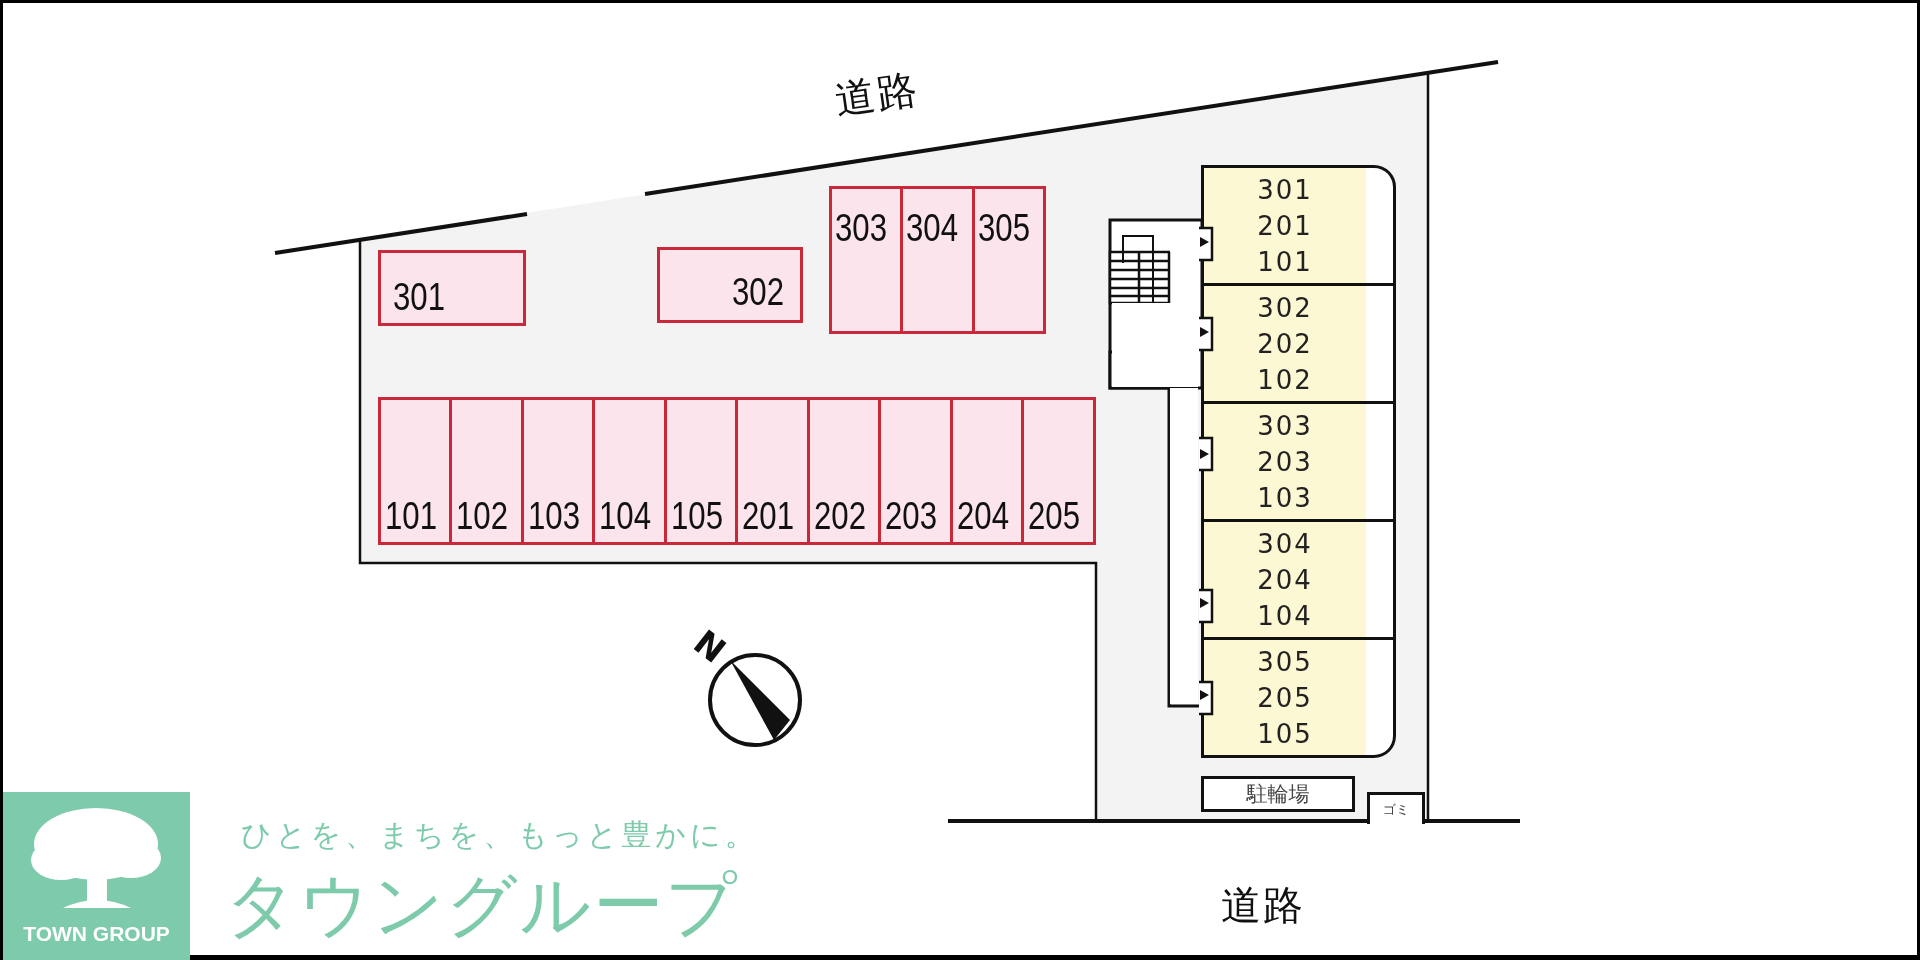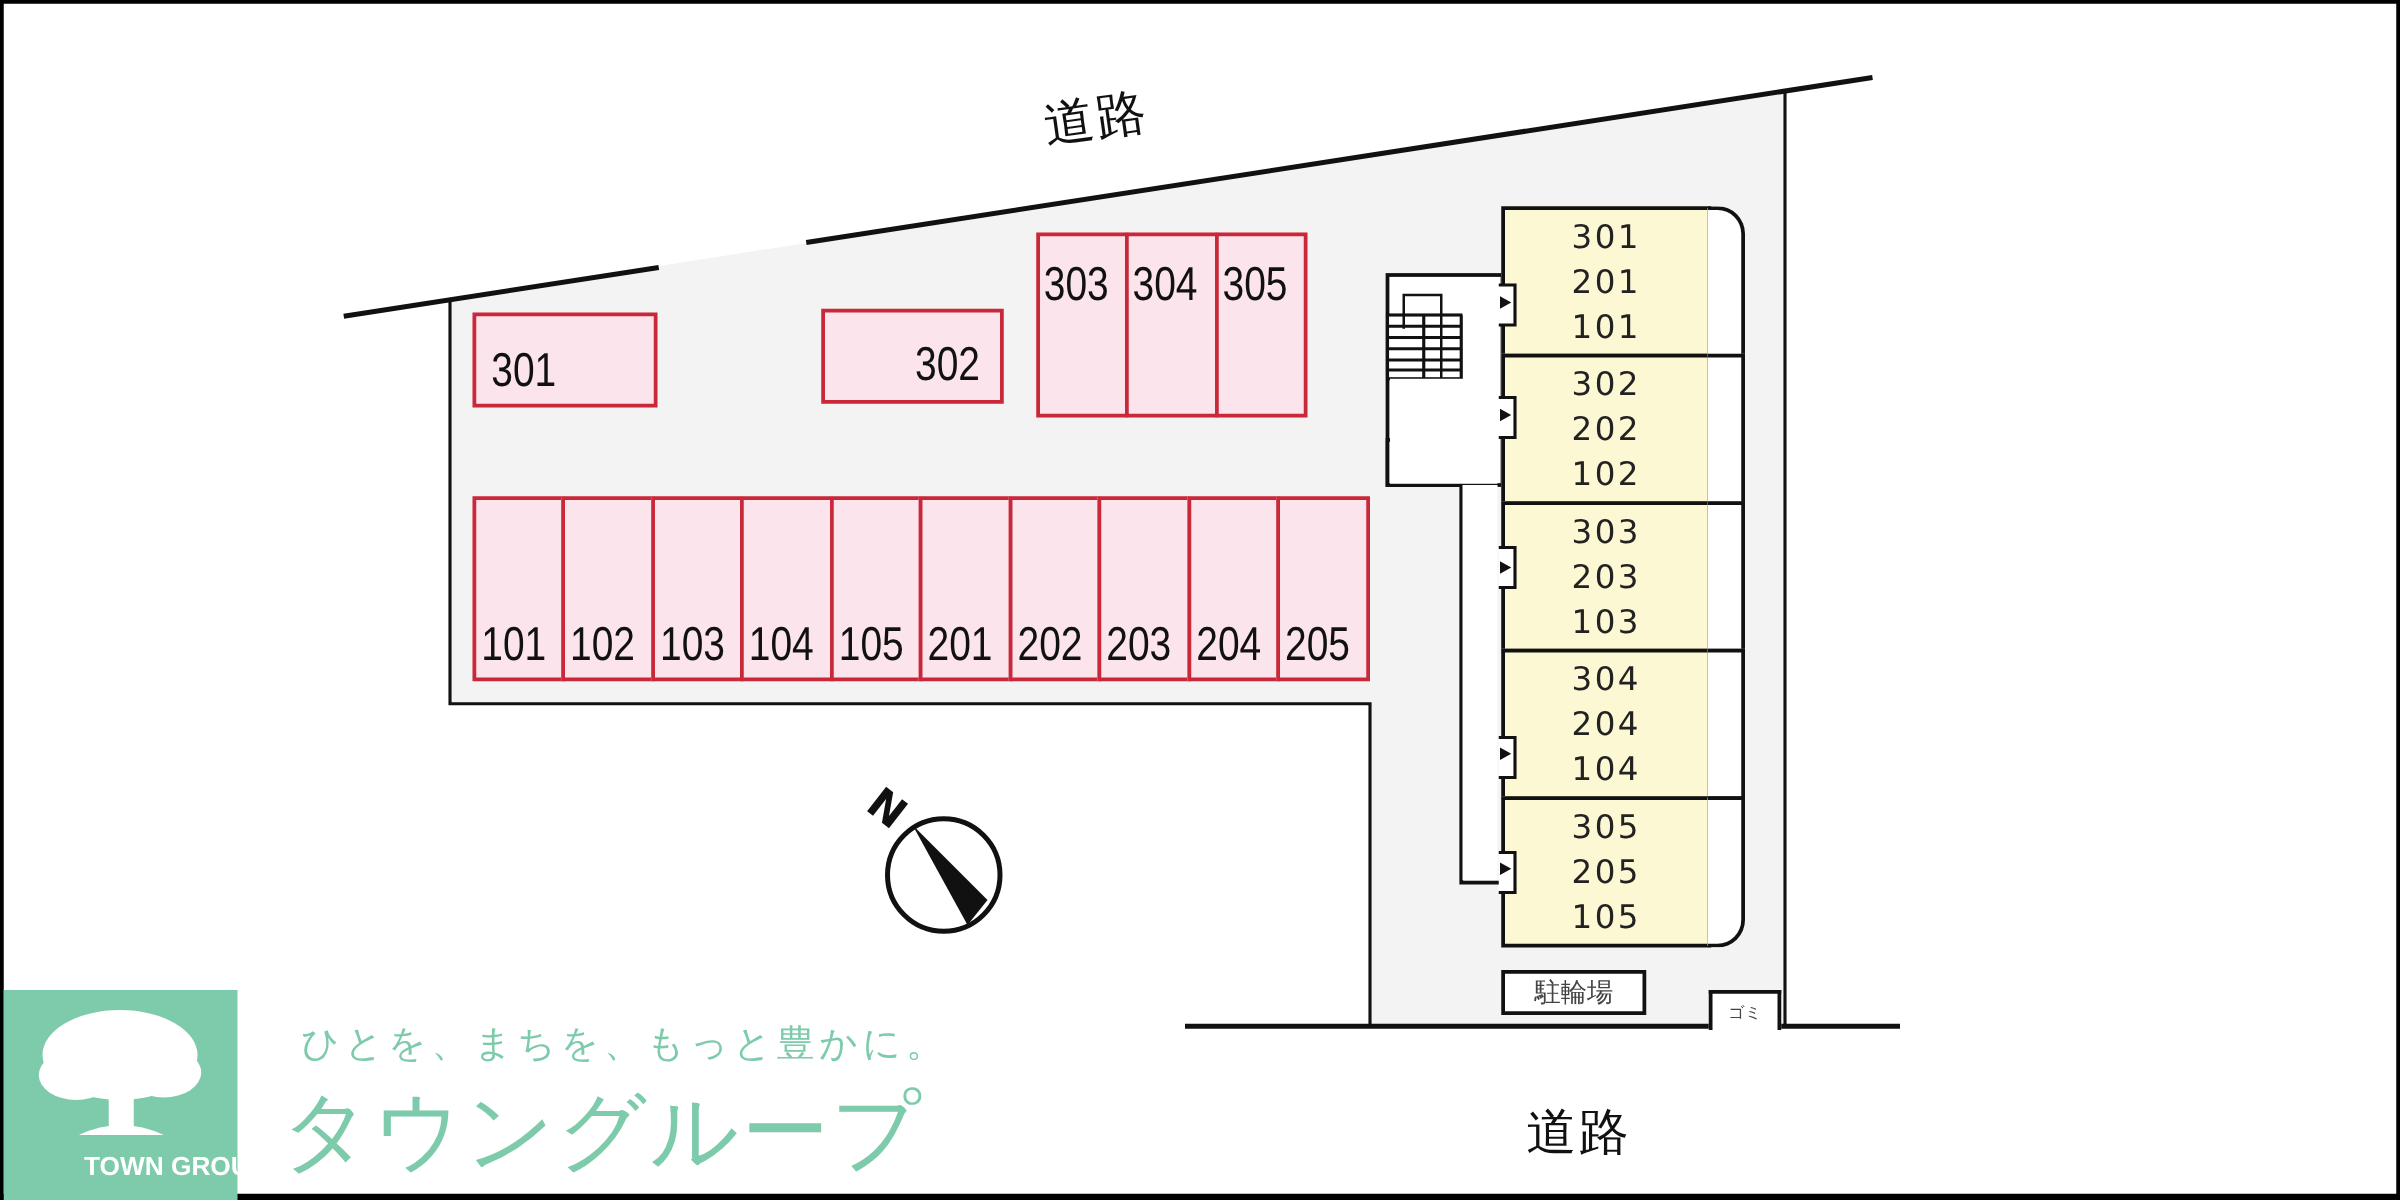--- a/index.html
+++ b/index.html
@@ -36,21 +36,21 @@
   }
   .balc {
     position: absolute; box-sizing: border-box; left: 1363px; width: 30px; height: 121px;
     background: #fff; border: 3px solid #111; border-left: none;
   }
   .logo-box {
     position: absolute; left: 0; top: 789px; width: 187px; height: 171px; background: #7dcbab;
   }
   .logo-caption {
     position: absolute; left: 0; width: 187px; top: 130px; text-align: center;
-    color: #fff; font-family: "Liberation Sans", sans-serif; font-size: 21px; font-weight: bold; padding-left: 44px;
+    color: #fff; font-family: "Liberation Sans", sans-serif; font-size: 21px; font-weight: bold;
   }
   .tagline {
     position: absolute; left: 238px; top: 812px; font-size: 30px; color: #7dcbab;
     letter-spacing: 4px;
     text-align: center;
   }
   .brand {
     position: absolute; left: 222px; top: 856px; font-size: 70px; color: #7dcbab;
     font-weight: normal; letter-spacing: 2px;
   }
@@ -194,21 +194,21 @@
     </g>
     <g fill="#111">
       <polygon points="1200,237 1209,242 1200,247"></polygon>
       <polygon points="1200,327 1209,332 1200,337"></polygon>
       <polygon points="1200,449 1209,454 1200,459"></polygon>
       <polygon points="1200,598 1209,603 1200,608"></polygon>
       <polygon points="1200,690 1209,695 1200,700"></polygon>
     </g>
   </svg>
 
-  <div class="small-box" style="left:1198px; top:773px; width:116px; height:36px; font-size:21px;">駐輪場</div>
+  <div class="small-box" style="left:1198px; top:773px; width:154px; height:36px; font-size:21px;">駐輪場</div>
   <div class="small-box" style="left:1364px; top:789px; width:58px; height:32px; font-size:13px; border-bottom:none;">ゴミ</div>
 
   <div class="logo-box">
     <svg width="187" height="130" viewBox="0 0 187 130">
       <ellipse cx="93" cy="52" rx="62" ry="36" fill="#fff"></ellipse>
       <ellipse cx="58" cy="68" rx="30" ry="20" fill="#fff"></ellipse>
       <ellipse cx="128" cy="66" rx="30" ry="20" fill="#fff"></ellipse>
       <rect x="84" y="70" width="20" height="42" fill="#fff"></rect>
       <path d="M60 116 Q94 100 128 116 Z" fill="#fff"></path>
     </svg>

